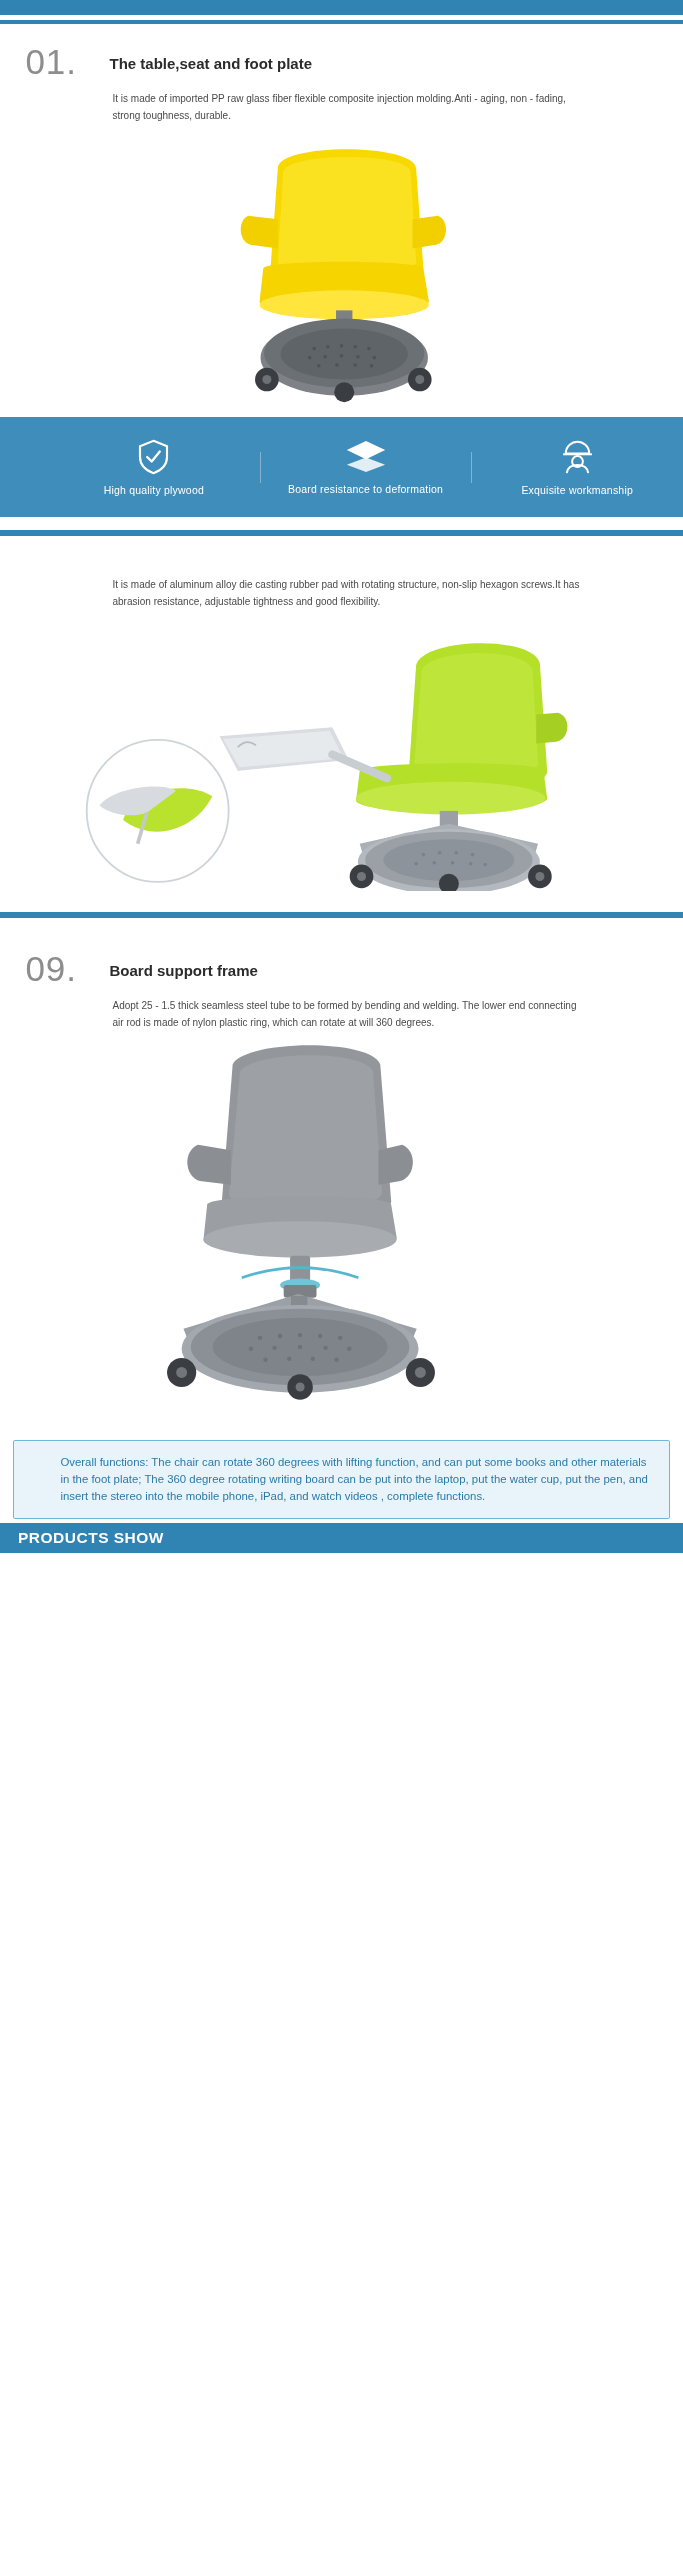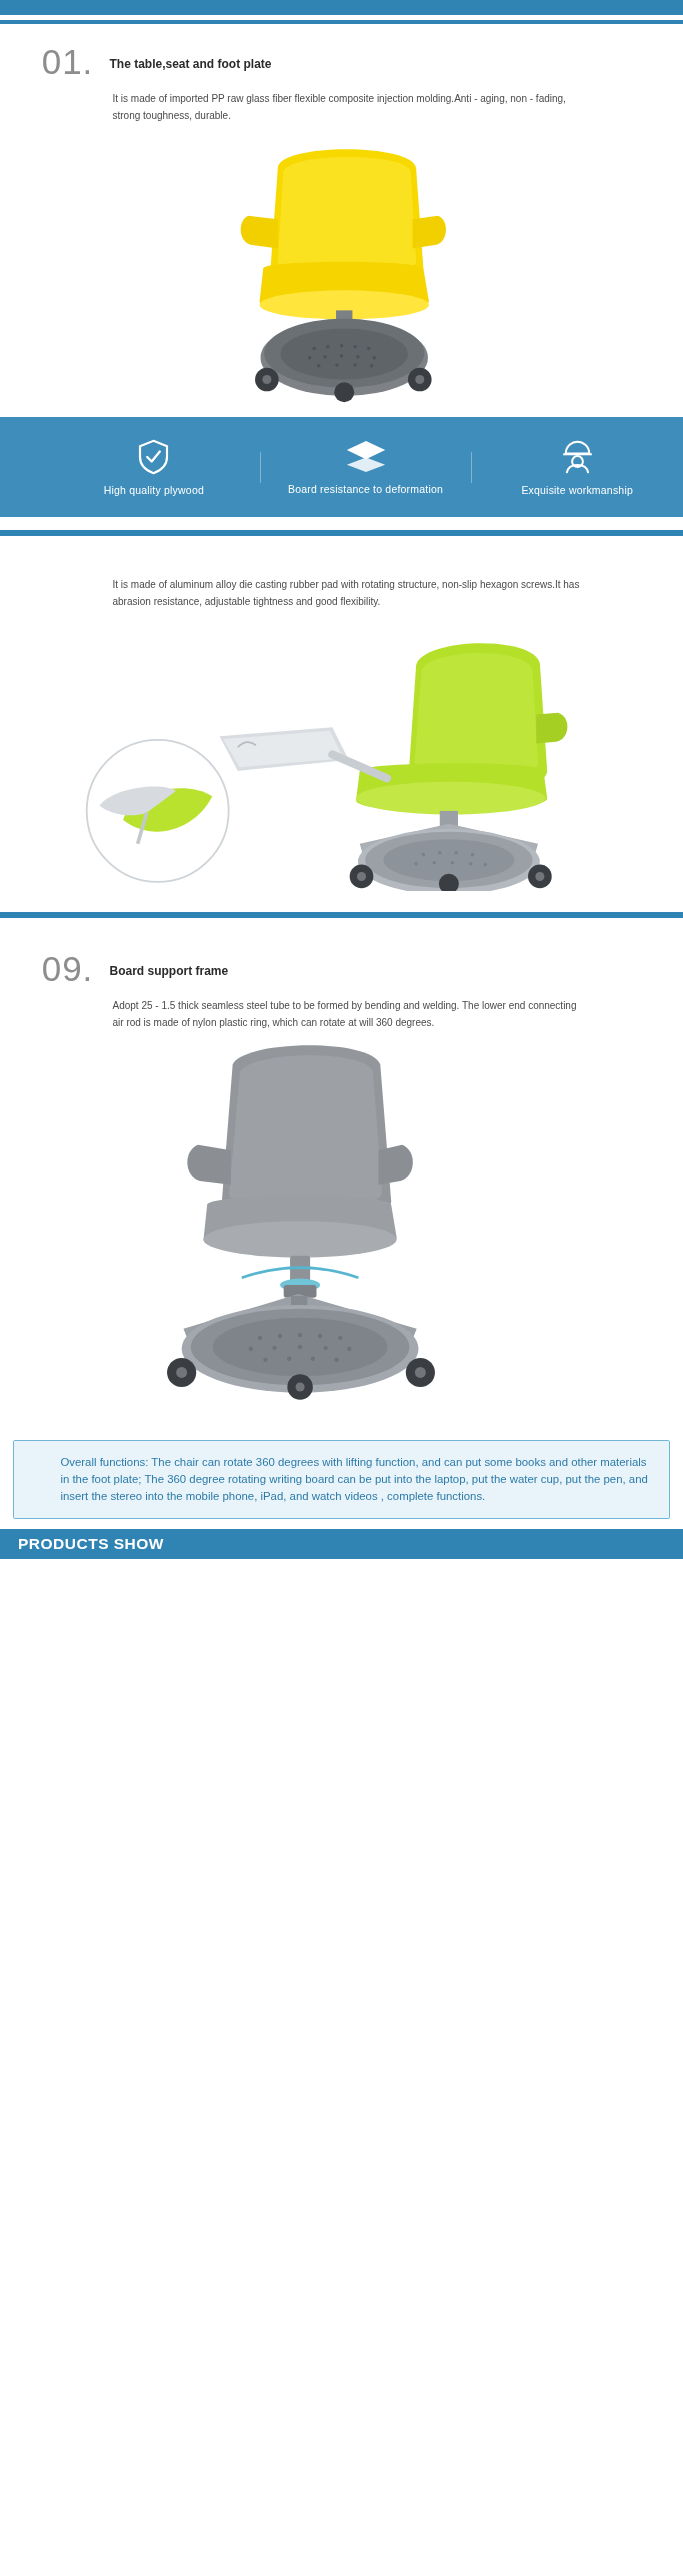--- a/index.html
+++ b/index.html
@@ -7,32 +7,32 @@
     width: 683px;
     background: #ffffff;
     font-family: "Liberation Sans", sans-serif;
     color: #333;
   }
   .page { width: 683px; position: relative; }
 
   
   .section { width: 683px; background:#fff; }
   .sec-inner { padding: 20px 25.5px 0 25.5px; }
-  .head-row { display:flex; align-items:flex-start;text-align:center; }
+  .head-row { display:flex; align-items:flex-start; }
   .num {
     font-size: 35px;
     color: #8d8d8d;
     font-weight: 400;
     letter-spacing: 0.9px;
     line-height: 36px;
     font-family: "Liberation Sans", sans-serif;
     min-width: 84px;
   }
   .title {
-    font-size: 12px;
+    font-size: 15px;
     font-weight: bold;
     color: #2b2b2b;
     line-height: 38px;
     padding-top: 0.9px;
   }
   .desc {
     font-size: 10px;
     line-height: 17.3px;
     color: #4a4a4a;
     margin: 7.3px 0 0 87px;
@@ -90,21 +90,21 @@
   }
   .summary p {
     font-size: 11.4px;
     line-height: 17.3px;
     color: #2c7aa8;
     margin-left: 32px;
   }
 
   
   .footer-band {
-    margin-top: 10px;
+    margin-top: 4px;
     background:#2f84b4;
     height: 30px;
     display:flex;
     align-items:center;
     padding-left: 18px;
   }
   .footer-band .ftxt {
     color:#fff;
     font-size:15.5px;
     font-weight:bold;

